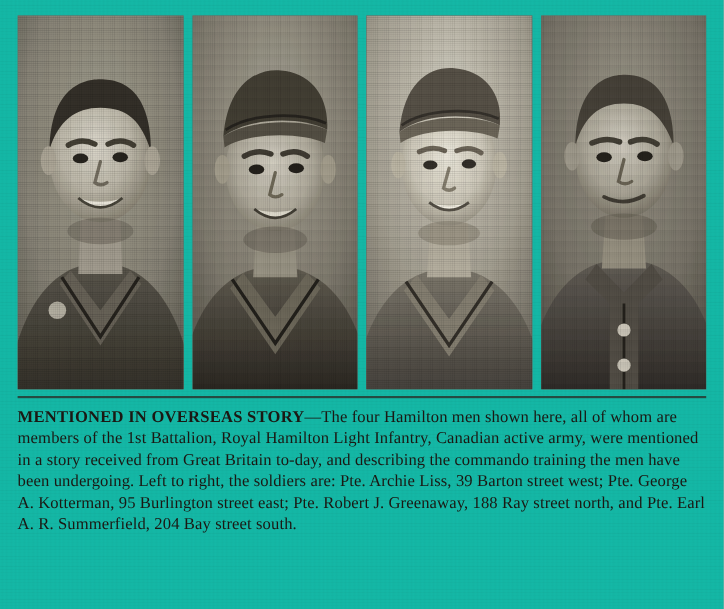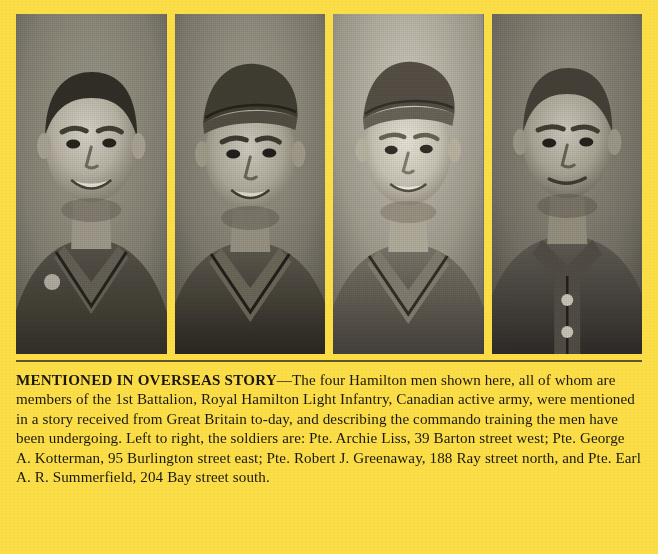--- a/index.html
+++ b/index.html
@@ -10,21 +10,21 @@
   body {
     width: 658px;
     height: 554px;
     overflow: hidden;
     font-family: "Liberation Serif", serif;
   }
   #clipping {
     position: relative;
     width: 658px;
     height: 554px;
-    background: #fde047;
+    background: #14b8a6;
     box-sizing: border-box;
     padding: 14px 16px 10px 16px;
   }
   
   #clipping::before {
     content: "";
     position: absolute;
     inset: 0;
     pointer-events: none;
     background:

